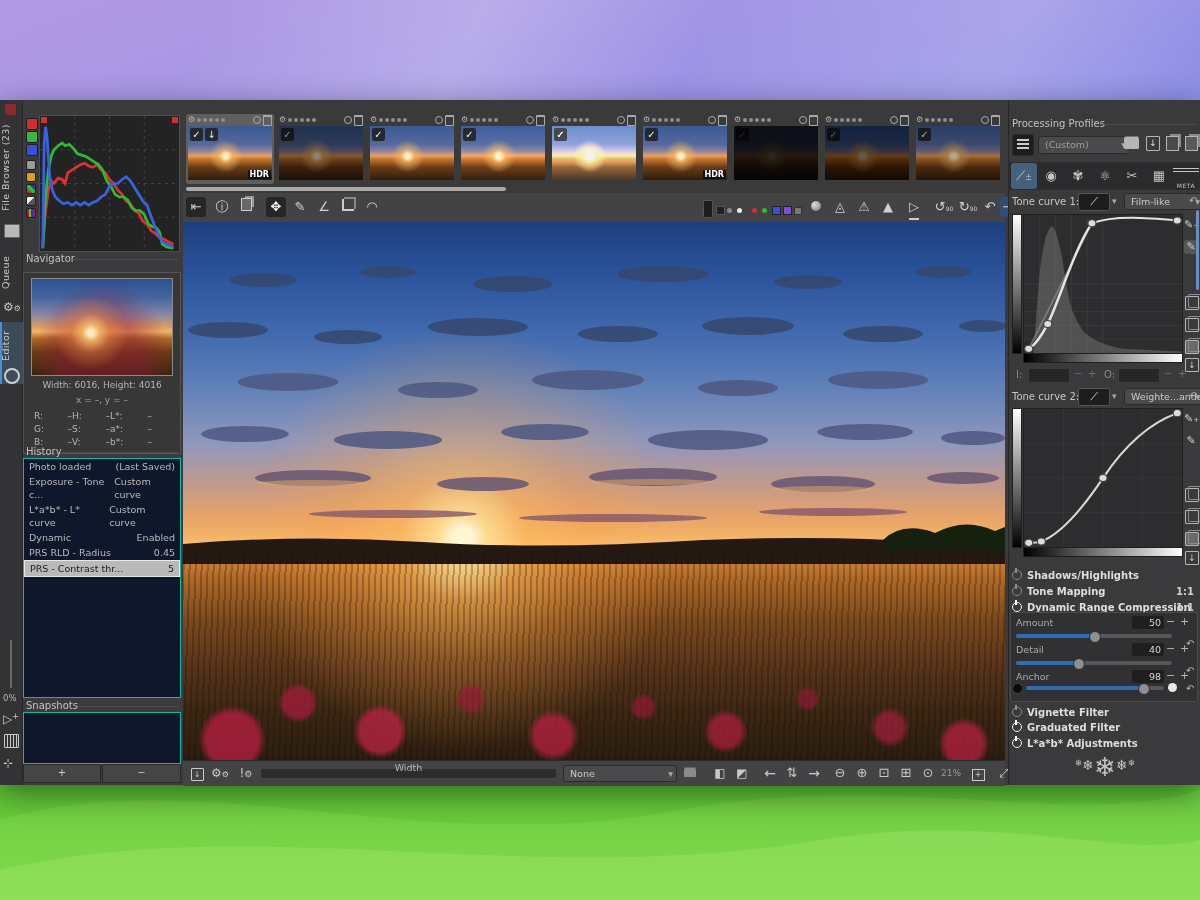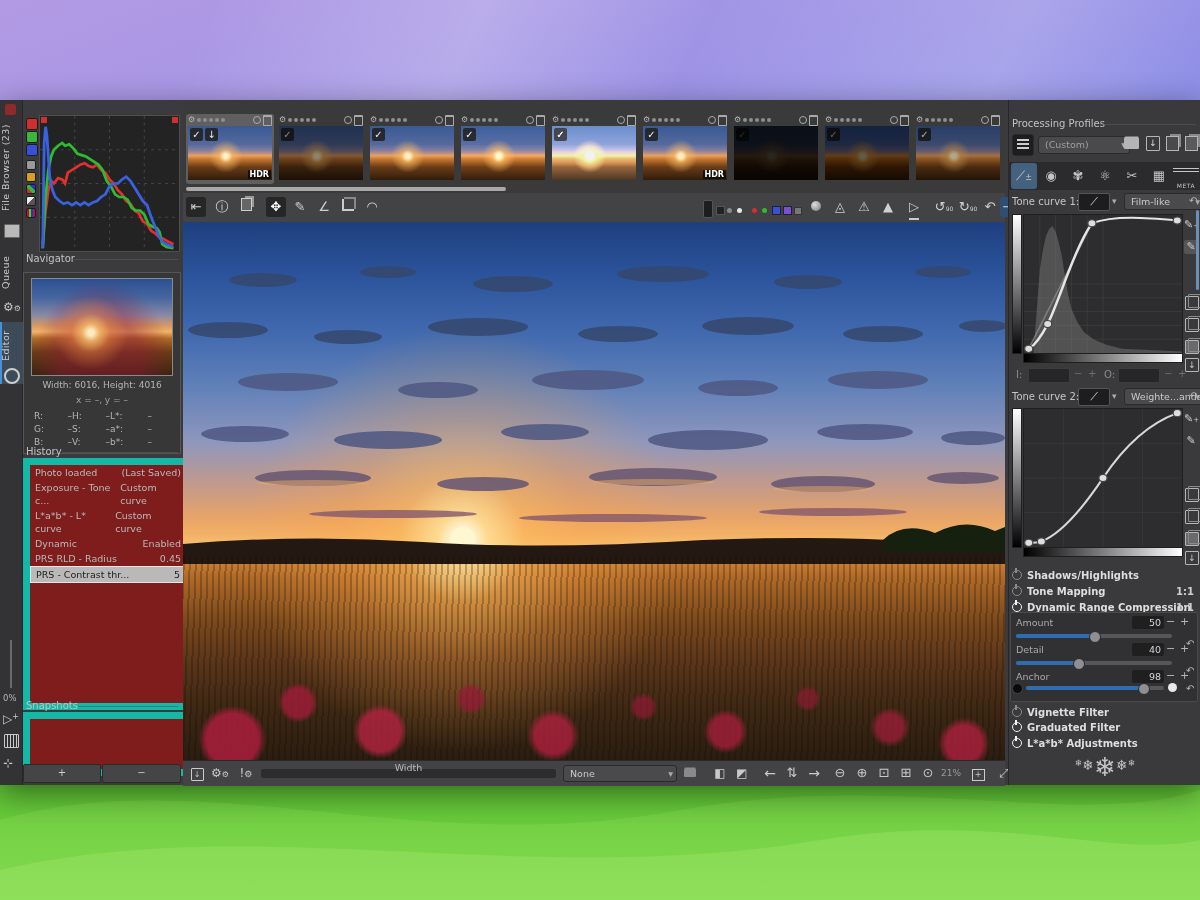--- a/index.html
+++ b/index.html
@@ -18,21 +18,21 @@
   
   .vstrip{left:0;top:100px;width:22px;height:685px;background:#333336;border-right:1px solid #27272a;}
   .vlabel{position:absolute;left:0;width:22px;color:#c9c9c9;font-size:9.5px;
       writing-mode:vertical-rl;transform:rotate(180deg);text-align:center;letter-spacing:.4px;}
   .vtab-sel{background:#3d4a58;border-left:2px solid #4a90d9;}
   
   .histo-btn{position:absolute;left:26px;width:10px;height:10px;border:1px solid #1d1d1d;border-radius:2px;}
   .histo-plot{left:39px;top:115px;width:139px;height:135px;background:#232323;border:1px solid #4e4e4e;}
   .clip-sq{position:absolute;width:6px;height:6px;background:#d03030;top:1px;}
   
-  .sunken{background:#7f1d1d;border:7px solid #14b8a6;}
+  .sunken{background:#0f172a;border:1px solid #14b8a6;}
   .navbox{background:#373737;border:1px solid #555;}
   
   .navthumb{border:1px solid #8a8a8a;
     background:
       radial-gradient(circle at 42% 56%, rgba(255,242,200,.95) 0 3%, rgba(255,200,110,.75) 9%, rgba(255,160,70,.35) 20%, transparent 38%),
       radial-gradient(ellipse at 50% 88%, rgba(145,25,55,.45) 0 40%, transparent 70%),
       linear-gradient(180deg,#2c4f92 0%,#46679f 20%,#8b89a5 38%,#d99a62 49%,#f2b468 55%,#b06a28 62%,#6a3c16 76%,#3a2410 100%);}
   .navgrid{display:grid;grid-template-columns:14px 24px 14px 24px 18px 24px;color:#b5b5b5;font-size:9px;row-gap:3px;}
   
   .hrow{display:flex;justify-content:space-between;padding:1px 5px;font-size:9.5px;color:#b9b9b9;line-height:13px;}

